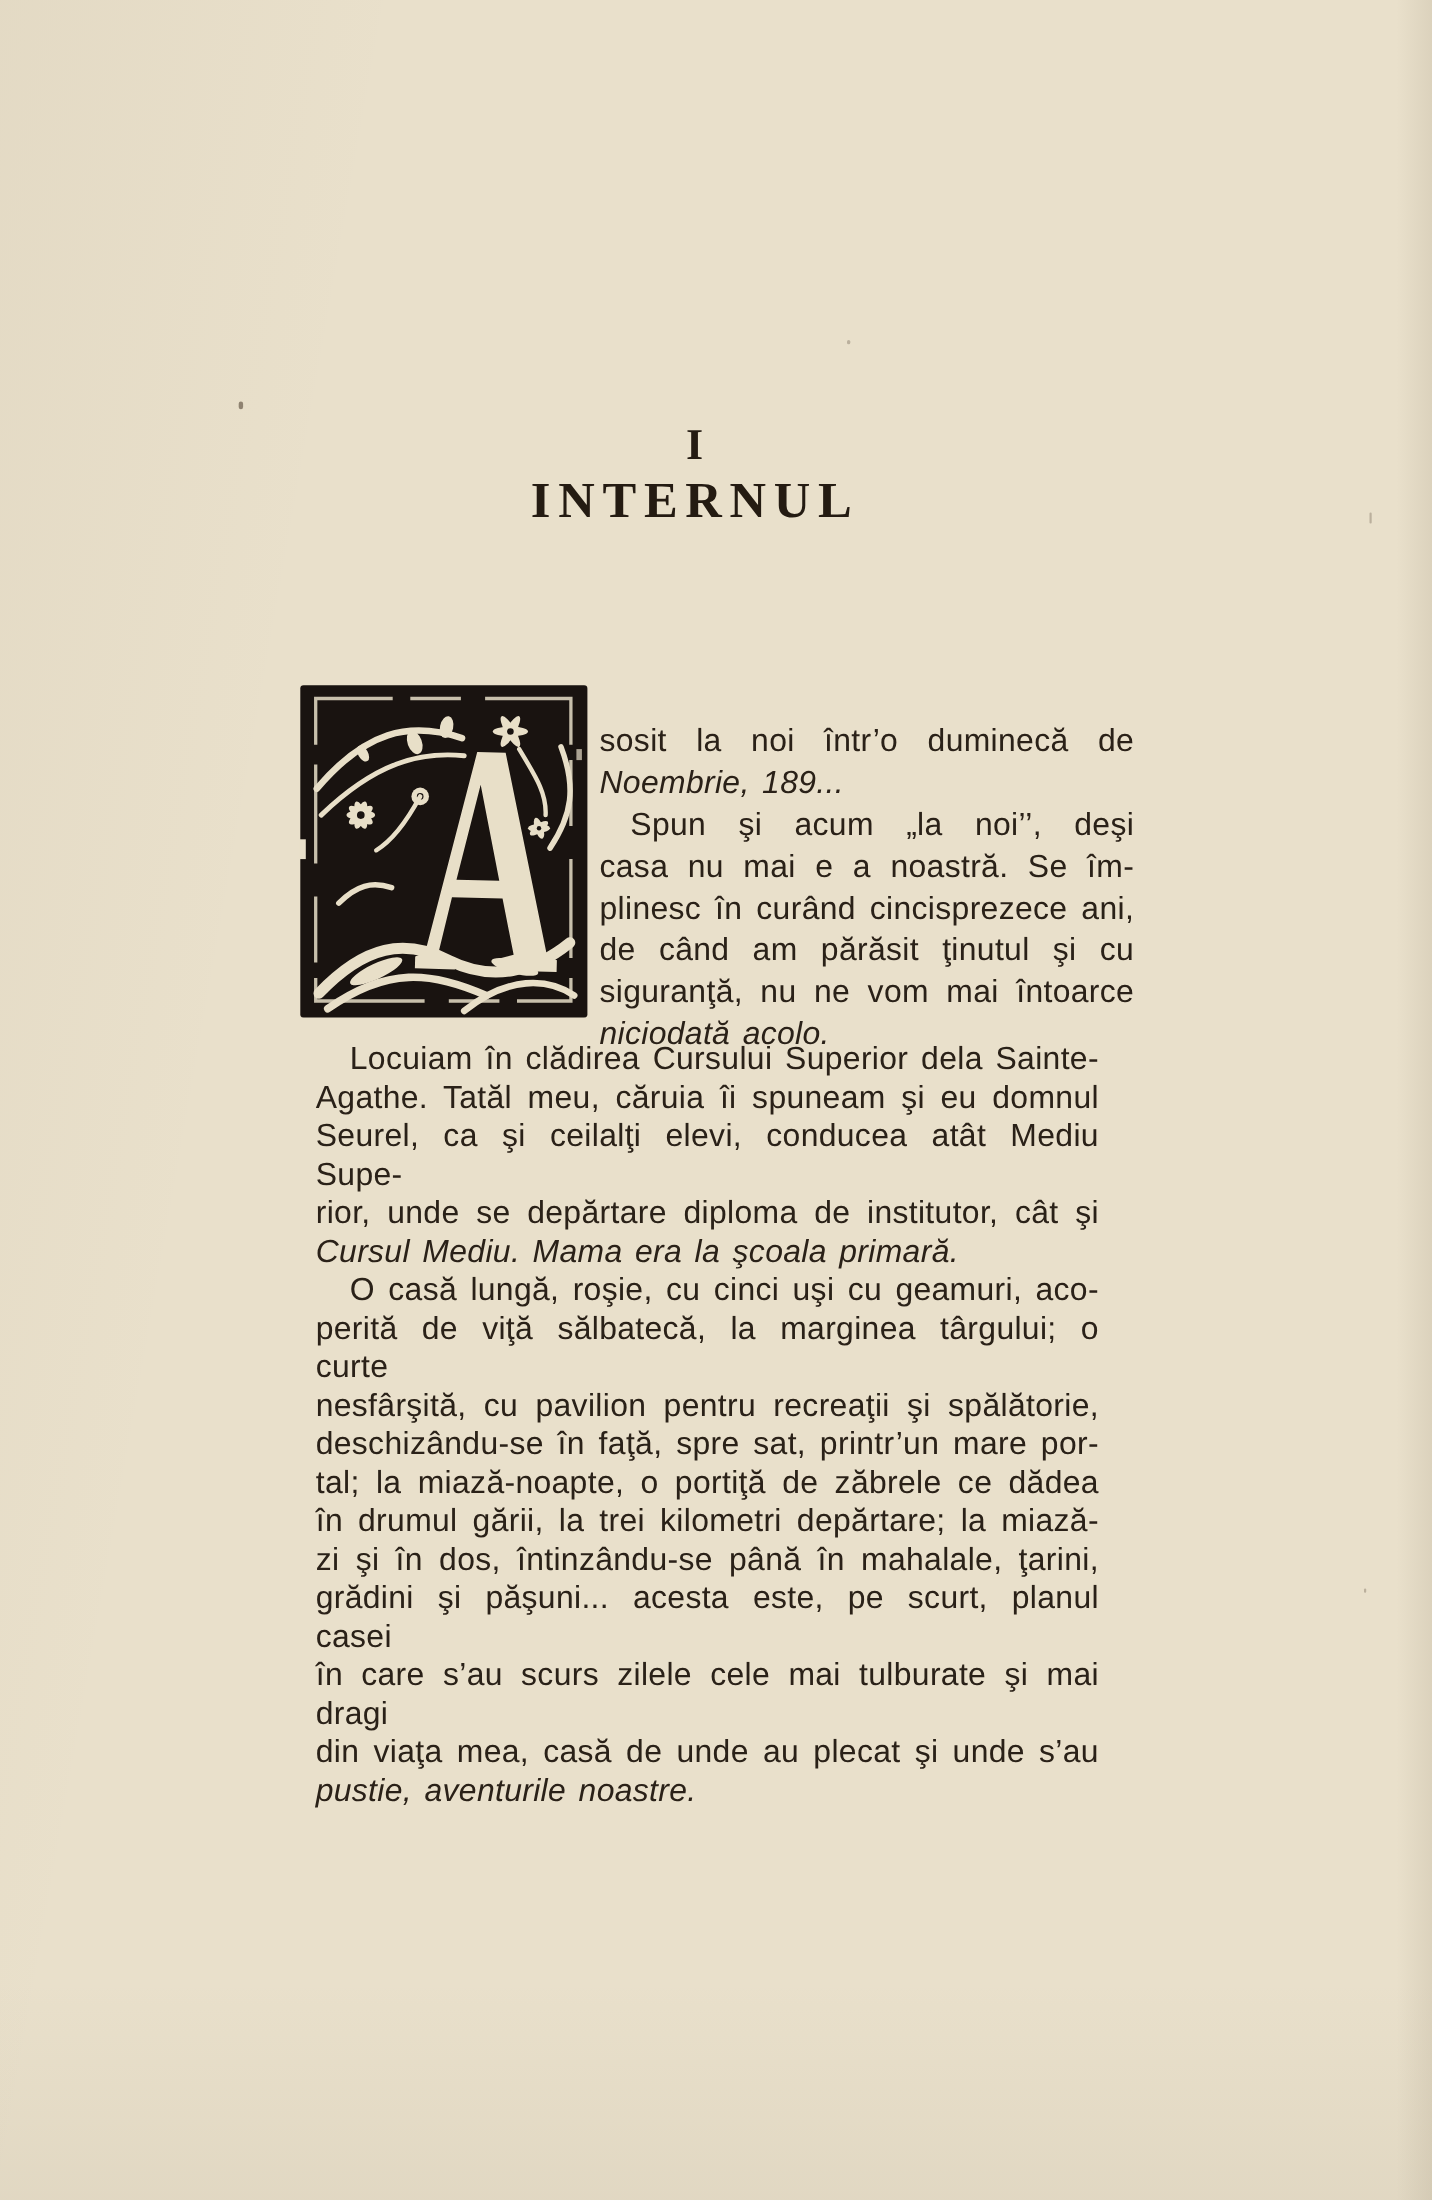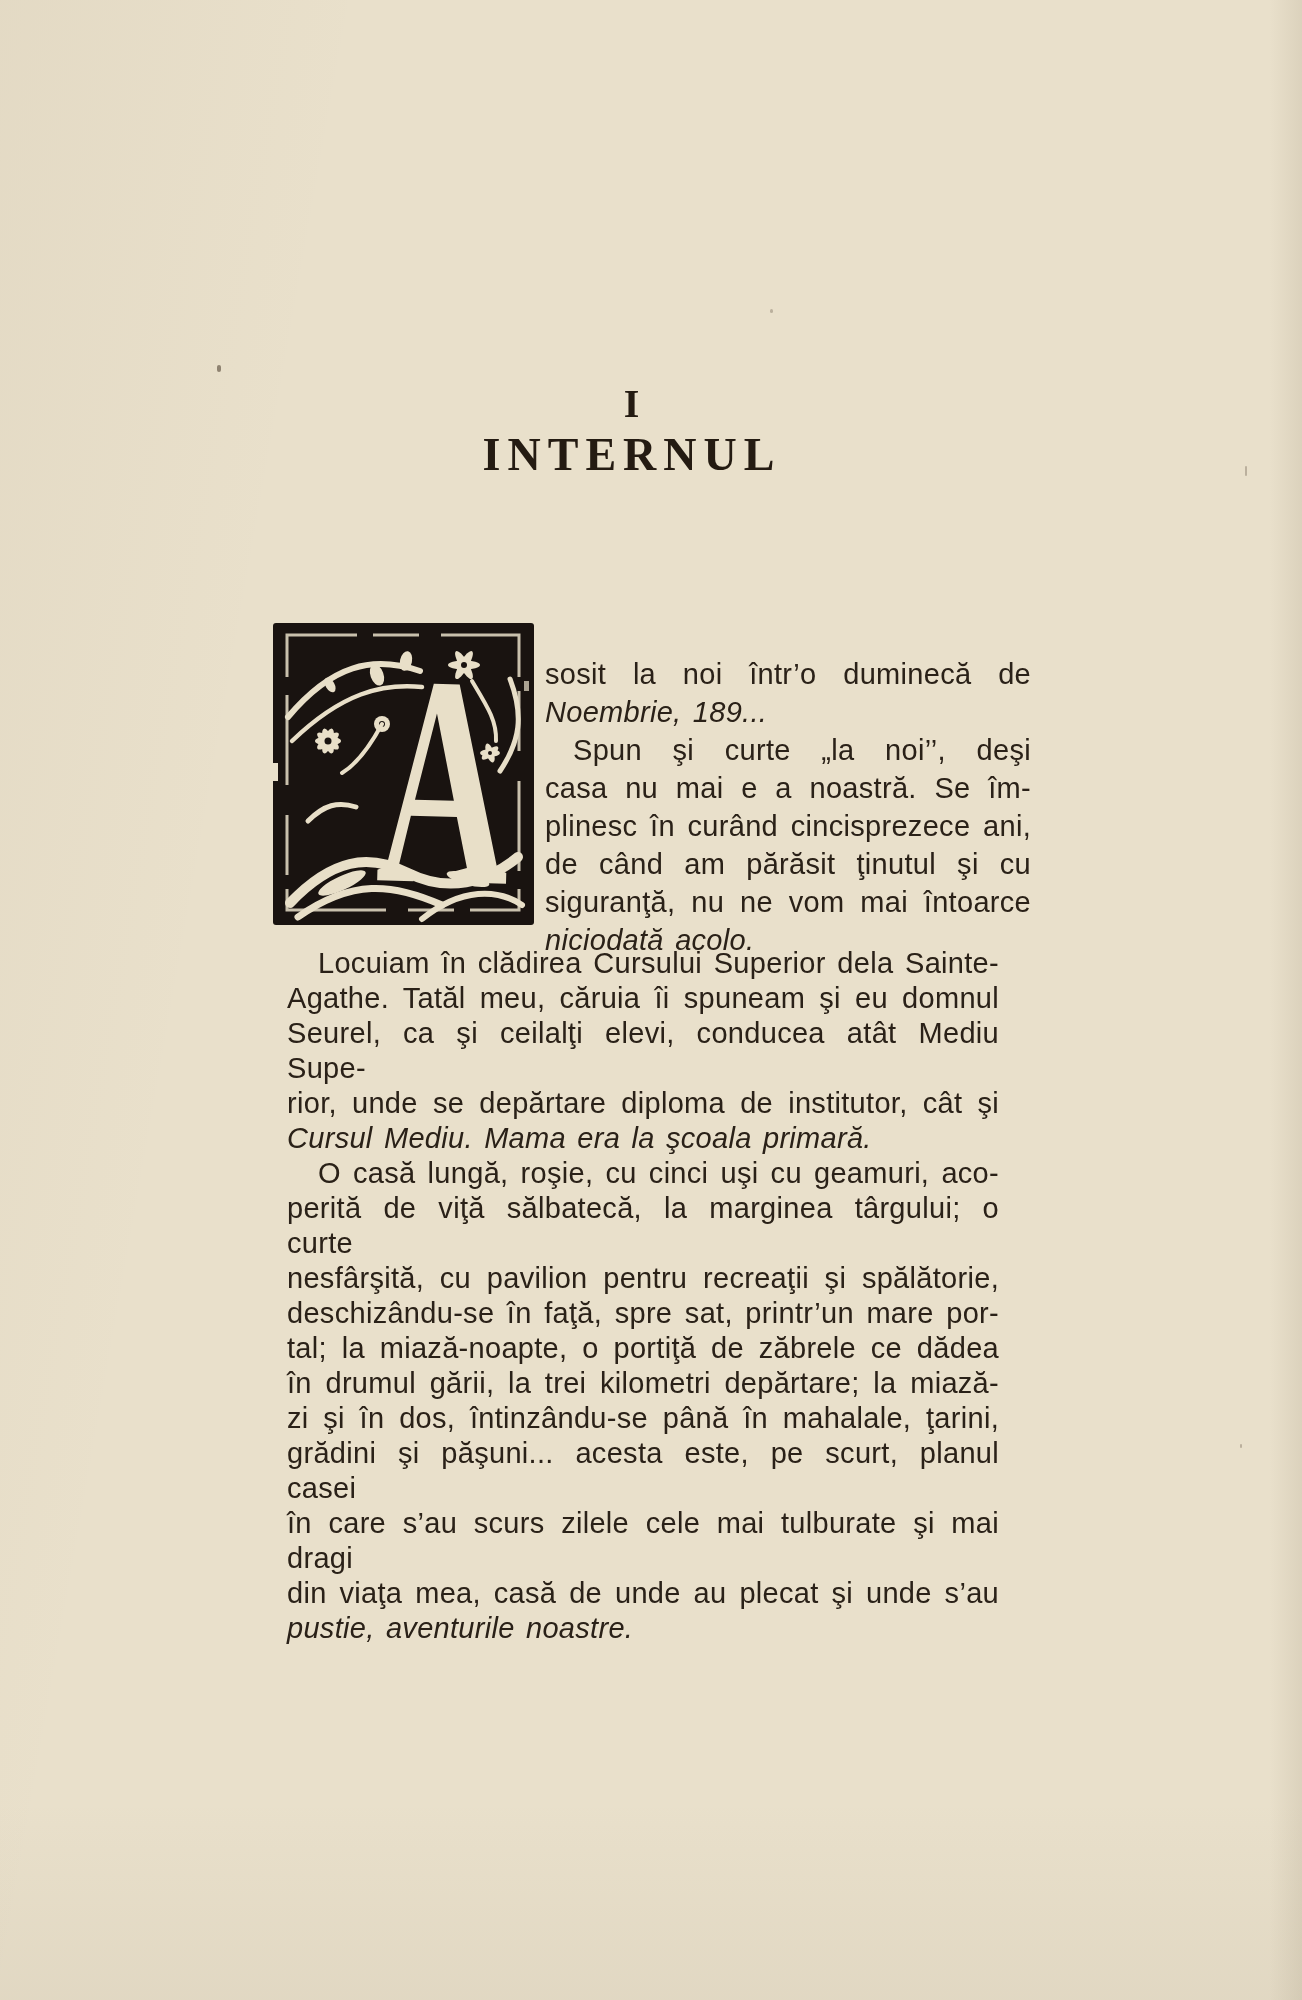--- a/index.html
+++ b/index.html
@@ -104,21 +104,21 @@
       <ellipse cx="196" cy="258" rx="22" ry="6" fill="#e8dfc8" transform="rotate(15 196 258)"></ellipse>
       <path d="M36,200 C52,184 66,180 84,186" fill="none" stroke="#e8dfc8" stroke-width="5" stroke-linecap="round"></path>
 
       <text x="106" y="261" font-family="Liberation Serif, serif" font-weight="bold" font-size="300" fill="#e8dfc8" textLength="132" lengthAdjust="spacingAndGlyphs" transform="rotate(1.5 170 160)">A</text>
     </svg>
   </div>
 
   <div class="para para-first">
       <div class="line">sosit la noi într’o duminecă de</div>
       <div class="line last">Noembrie, 189...</div>
-      <div class="line" style="text-indent: 28px;">Spun şi curte „la noi’’, deşi</div>
+      <div class="line" style="text-indent: 28px;">Spun şi acum „la noi’’, deşi</div>
       <div class="line">casa nu mai e a noastră. Se îm-</div>
       <div class="line">plinesc în curând cincisprezece ani,</div>
       <div class="line">de când am părăsit ţinutul şi cu</div>
       <div class="line">siguranţă, nu ne vom mai întoarce</div>
       <div class="line last">niciodată acolo.</div>
     </div>
 
   <div class="para para-body">
     <div>
         <div class="line" style="text-indent: 31px;">Locuiam în clădirea Cursului Superior dela Sainte-</div>

